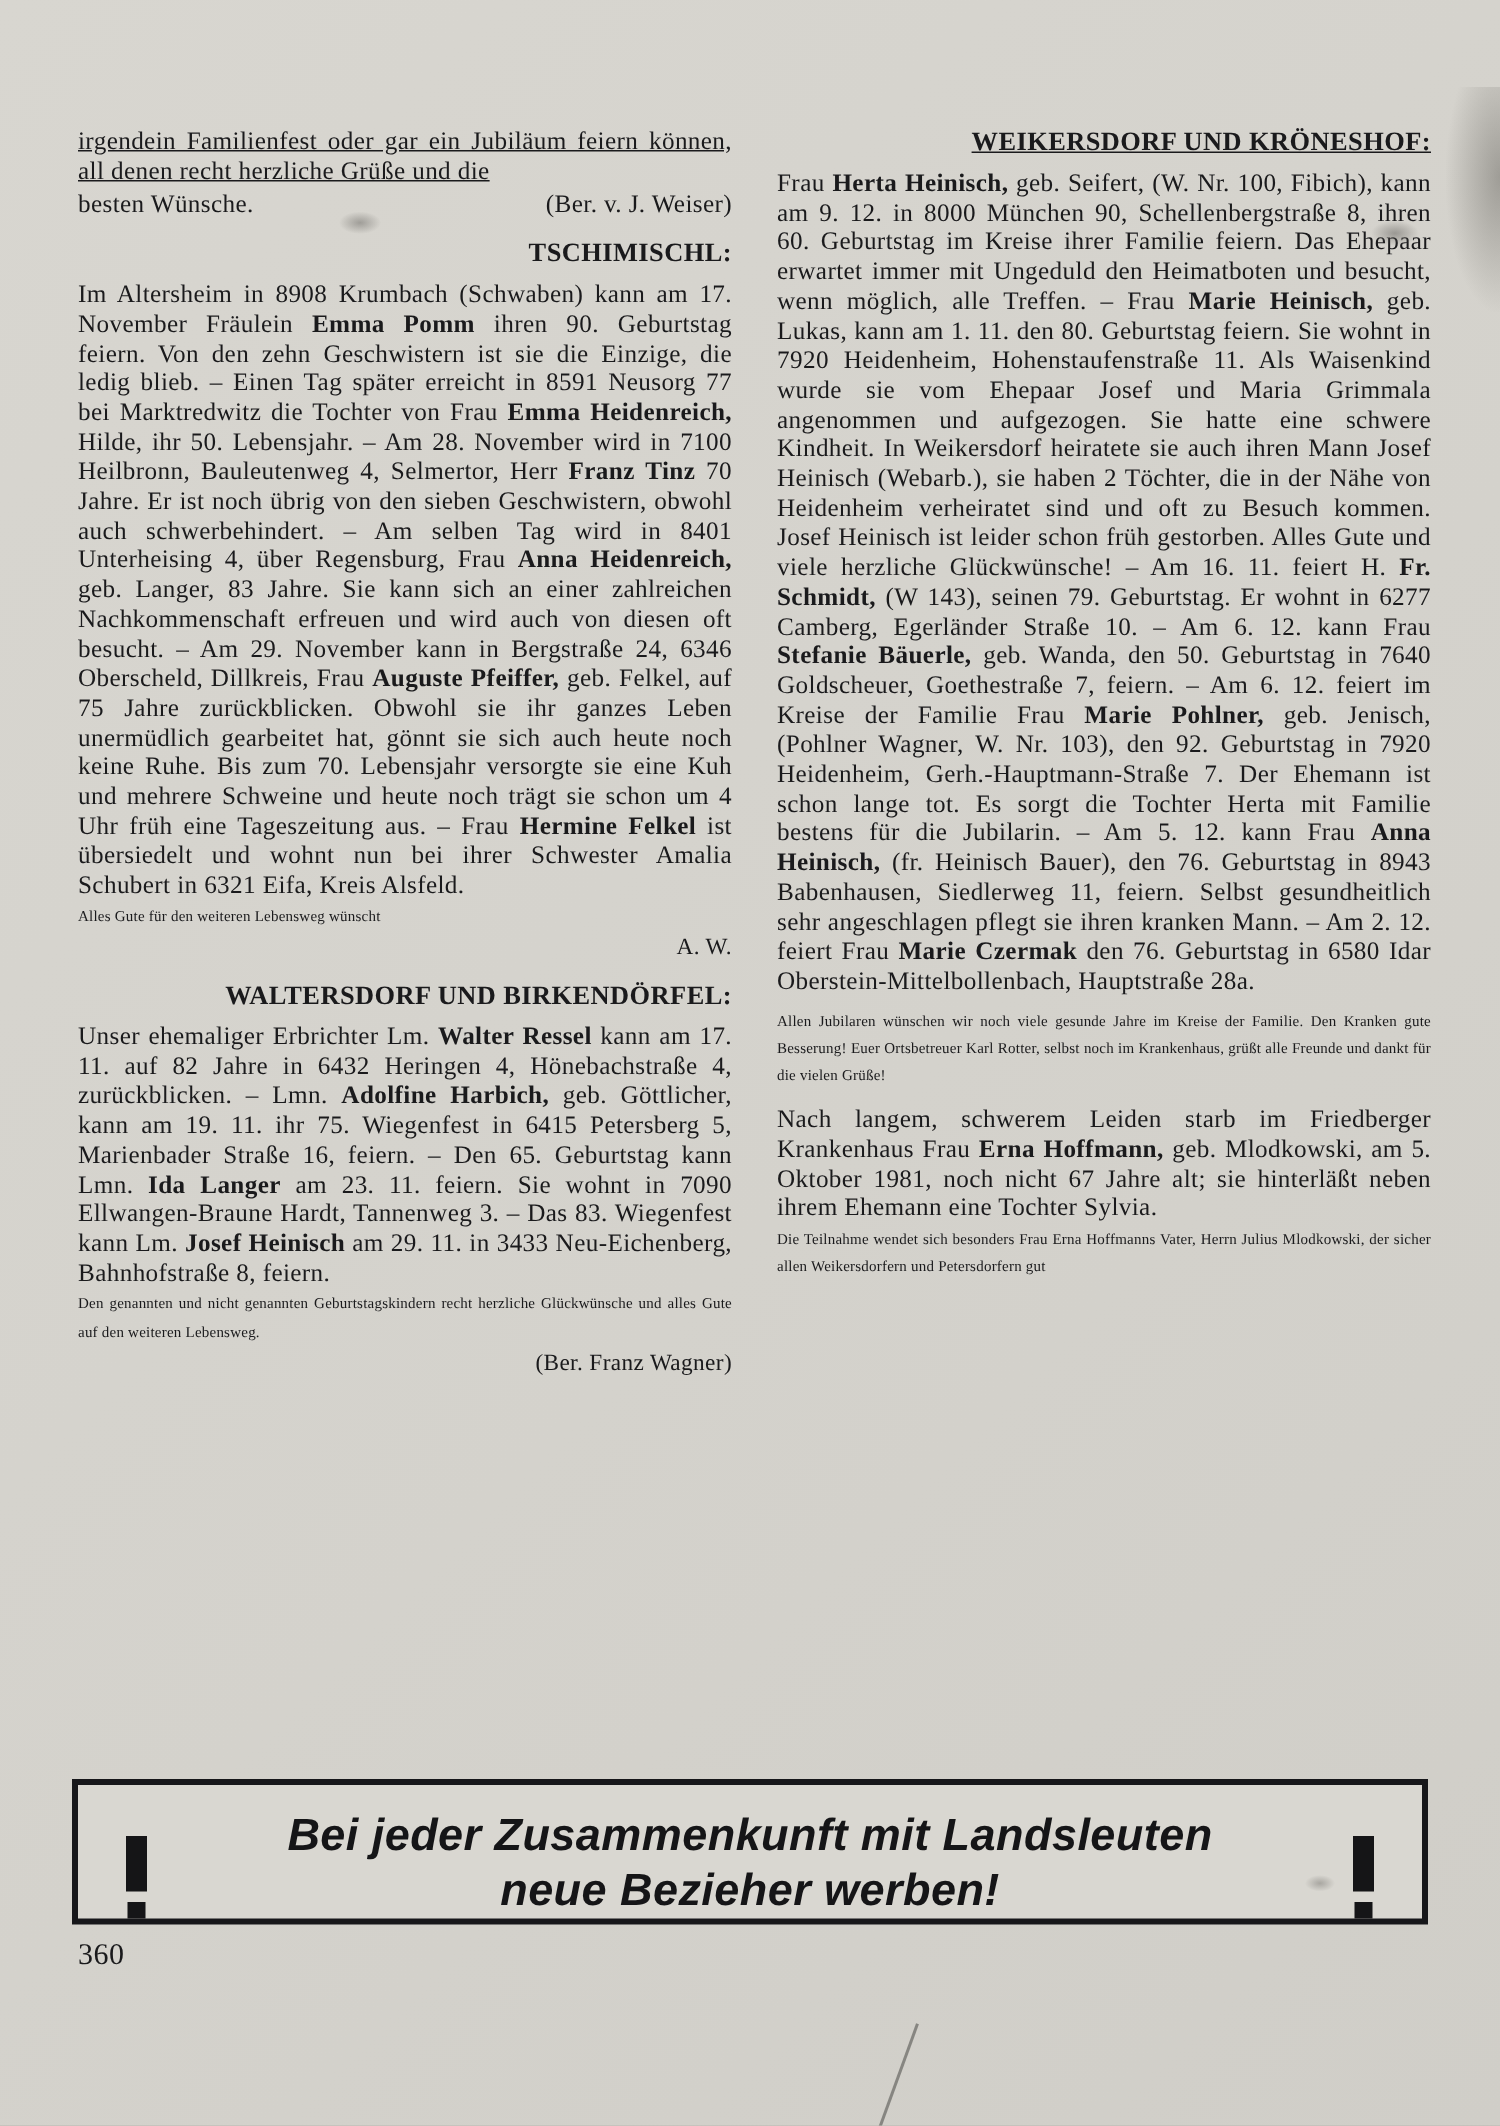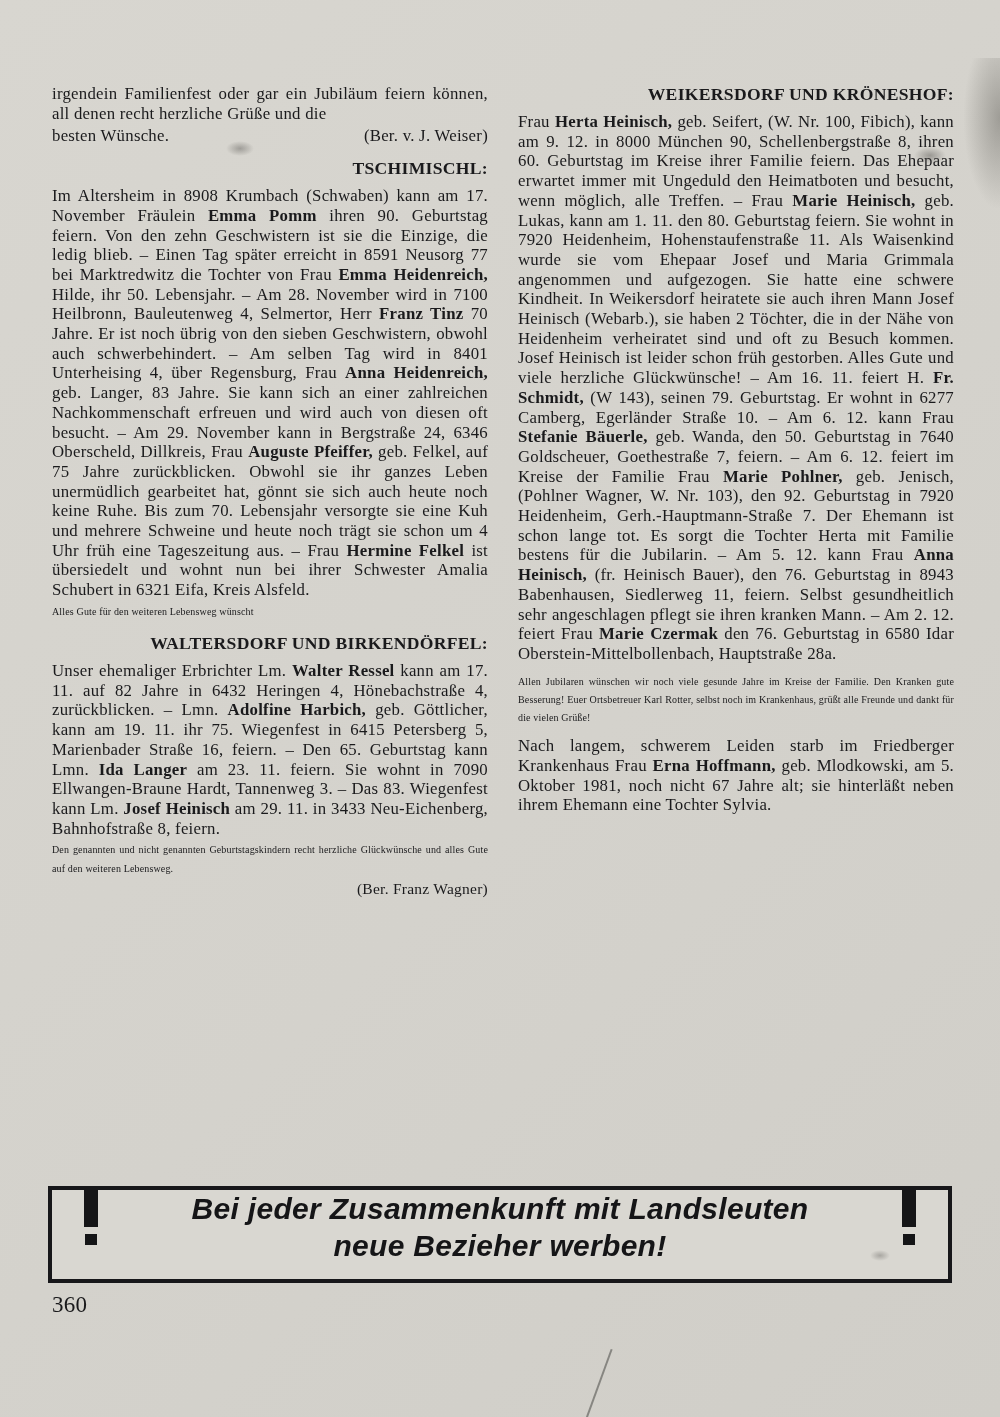--- a/index.html
+++ b/index.html
@@ -37,21 +37,21 @@
   .para { margin: 0 0 3px; }
   .b { font-weight: bold; }
   h2.heading {
     font-size: 17.6px;
     line-height: 21px;
     font-weight: bold;
     text-align: right;
     letter-spacing: 0.3px;
     margin: 12px 0 7px;
   }
-  .col > :first-child { margin-top: 0; }
+  .col > :first-child { margin-top: 0; text-decoration: underline; }
   .split {
     display: flex;
     justify-content: space-between;
     line-height: 19.7px;
     margin-bottom: 2px;
     align-items: flex-end;
   }
   .small {
     font-size: 10px;
     line-height: 18.2px;
@@ -70,21 +70,21 @@
   
   .banner {
     position: absolute;
     left: 48px;
     top: 1186px;
     width: 904px;
     height: 97px;
     border: 4px solid #17171a;
     background: #d9d7d1;
     display: flex;
-    align-items: flex-start;
+    align-items: flex-end;
     justify-content: space-between;
     padding: 0 30px;
   }
   .banner-text {
     flex: 1;
     text-align: center;
     font-family: "Liberation Sans", "DejaVu Sans", sans-serif;
     font-weight: bold;
     font-style: italic;
     font-size: 30px;
@@ -99,21 +99,21 @@
     align-items: center;
     flex: 0 0 auto;
   }
   .excl .bar { width: 14px; height: 37px; background: #151517; }
   .excl .dot { width: 12px; height: 11px; background: #151517; margin-top: 7px; }
 
   .page-number {
     position: absolute;
     left: 52px;
     top: 1292px;
-    font-size: 23px;
+    font-size: 20px;
     letter-spacing: 0.3px;
   }
 
   
   .artifact { position: absolute; pointer-events: none; }
   .corner-smudge {
     right: 0; top: 58px; width: 36px; height: 150px;
     background: radial-gradient(ellipse at 100% 40%, rgba(105,103,97,0.5), rgba(105,103,97,0) 72%);
   }
   .blob-left {
@@ -144,33 +144,35 @@
     <div class="col">
       <p class="para">irgendein Familienfest oder gar ein Jubiläum feiern können, all denen recht herzliche Grüße und die</p>
       <div class="split">
         <span>besten Wünsche.</span>
         <span>(Ber. v. J. Weiser)</span>
       </div>
 
       <h2 class="heading">TSCHIMISCHL:</h2>
       <p class="para"><span>Im Altersheim in 8908 Krumbach (Schwaben) kann am 17. November Fräulein </span><span class="b">Emma Pomm</span><span> ihren 90. Geburtstag feiern. Von den zehn Geschwistern ist sie die Einzige, die ledig blieb. – Einen Tag später erreicht in 8591 Neusorg 77 bei Marktredwitz die Tochter von Frau </span><span class="b">Emma Heidenreich,</span><span> Hilde, ihr 50. Lebensjahr. – Am 28. November wird in 7100 Heilbronn, Bauleutenweg 4, Selmertor, Herr </span><span class="b">Franz Tinz</span><span> 70 Jahre. Er ist noch übrig von den sieben Geschwistern, obwohl auch schwerbehindert. – Am selben Tag wird in 8401 Unterheising 4, über Regensburg, Frau </span><span class="b">Anna Heidenreich,</span><span> geb. Langer, 83 Jahre. Sie kann sich an einer zahlreichen Nachkommenschaft erfreuen und wird auch von diesen oft besucht. – Am 29. November kann in Bergstraße 24, 6346 Oberscheld, Dillkreis, Frau </span><span class="b">Auguste Pfeiffer,</span><span> geb. Felkel, auf 75 Jahre zurückblicken. Obwohl sie ihr ganzes Leben unermüdlich gearbeitet hat, gönnt sie sich auch heute noch keine Ruhe. Bis zum 70. Lebensjahr versorgte sie eine Kuh und mehrere Schweine und heute noch trägt sie schon um 4 Uhr früh eine Tageszeitung aus. – Frau </span><span class="b">Hermine Felkel</span><span> ist übersiedelt und wohnt nun bei ihrer Schwester Amalia Schubert in 6321 Eifa, Kreis Alsfeld.</span></p>
       <p class="small">Alles Gute für den weiteren Lebensweg wünscht</p>
+      <p class="sig-line">A. W.</p>
 
       <h2 class="heading">WALTERSDORF UND BIRKENDÖRFEL:</h2>
       <p class="para"><span>Unser ehemaliger Erbrichter Lm. </span><span class="b">Walter Ressel</span><span> kann am 17. 11. auf 82 Jahre in 6432 Heringen 4, Hönebachstraße 4, zurückblicken. – Lmn. </span><span class="b">Adolfine Harbich,</span><span> geb. Göttlicher, kann am 19. 11. ihr 75. Wiegenfest in 6415 Petersberg 5, Marienbader Straße 16, feiern. – Den 65. Geburtstag kann Lmn. </span><span class="b">Ida Langer</span><span> am 23. 11. feiern. Sie wohnt in 7090 Ellwangen-Braune Hardt, Tannenweg 3. – Das 83. Wiegenfest kann Lm. </span><span class="b">Josef Heinisch</span><span> am 29. 11. in 3433 Neu-Eichenberg, Bahnhofstraße 8, feiern.</span></p>
       <p class="small">Den genannten und nicht genannten Geburtstagskindern recht herzliche Glückwünsche und alles Gute auf den weiteren Lebensweg.</p>
       <p class="sig-line">(Ber. Franz Wagner)</p>
     </div>
 
     <div class="col">
       <h2 class="heading">WEIKERSDORF UND KRÖNESHOF:</h2>
       <p class="para"><span>Frau </span><span class="b">Herta Heinisch,</span><span> geb. Seifert, (W. Nr. 100, Fibich), kann am 9. 12. in 8000 München 90, Schellenbergstraße 8, ihren 60. Geburtstag im Kreise ihrer Familie feiern. Das Ehepaar erwartet immer mit Ungeduld den Heimatboten und besucht, wenn möglich, alle Treffen. – Frau </span><span class="b">Marie Heinisch,</span><span> geb. Lukas, kann am 1. 11. den 80. Geburtstag feiern. Sie wohnt in 7920 Heidenheim, Hohenstaufenstraße 11. Als Waisenkind wurde sie vom Ehepaar Josef und Maria Grimmala angenommen und aufgezogen. Sie hatte eine schwere Kindheit. In Weikersdorf heiratete sie auch ihren Mann Josef Heinisch (Webarb.), sie haben 2 Töchter, die in der Nähe von Heidenheim verheiratet sind und oft zu Besuch kommen. Josef Heinisch ist leider schon früh gestorben. Alles Gute und viele herzliche Glückwünsche! – Am 16. 11. feiert H. </span><span class="b">Fr. Schmidt,</span><span> (W 143), seinen 79. Geburtstag. Er wohnt in 6277 Camberg, Egerländer Straße 10. – Am 6. 12. kann Frau </span><span class="b">Stefanie Bäuerle,</span><span> geb. Wanda, den 50. Geburtstag in 7640 Goldscheuer, Goethestraße 7, feiern. – Am 6. 12. feiert im Kreise der Familie Frau </span><span class="b">Marie Pohlner,</span><span> geb. Jenisch, (Pohlner Wagner, W. Nr. 103), den 92. Geburtstag in 7920 Heidenheim, Gerh.-Hauptmann-Straße 7. Der Ehemann ist schon lange tot. Es sorgt die Tochter Herta mit Familie bestens für die Jubilarin. – Am 5. 12. kann Frau </span><span class="b">Anna Heinisch,</span><span> (fr. Heinisch Bauer), den 76. Geburtstag in 8943 Babenhausen, Siedlerweg 11, feiern. Selbst gesundheitlich sehr angeschlagen pflegt sie ihren kranken Mann. – Am 2. 12. feiert Frau </span><span class="b">Marie Czermak</span><span> den 76. Geburtstag in 6580 Idar Oberstein-Mittelbollenbach, Hauptstraße 28a.</span></p>
       <p class="small gap-top">Allen Jubilaren wünschen wir noch viele gesunde Jahre im Kreise der Familie. Den Kranken gute Besserung! Euer Ortsbetreuer Karl Rotter, selbst noch im Krankenhaus, grüßt alle Freunde und dankt für die vielen Grüße!</p>
 
       <p class="para gap-top"><span>Nach langem, schwerem Leiden starb im Friedberger Krankenhaus Frau </span><span class="b">Erna Hoffmann,</span><span> geb. Mlodkowski, am 5. Oktober 1981, noch nicht 67 Jahre alt; sie hinterläßt neben ihrem Ehemann eine Tochter Sylvia.</span></p>
+      <p class="small">Die Teilnahme wendet sich besonders Frau Erna Hoffmanns Vater, Herrn Julius Mlodkowski, der sicher allen Weikersdorfern und Petersdorfern gut</p>
     </div>
 
   </div>
 
   <div class="banner">
     <div class="excl">
       <div class="bar"></div>
       <div class="dot"></div>
     </div>
     <div class="banner-text">

